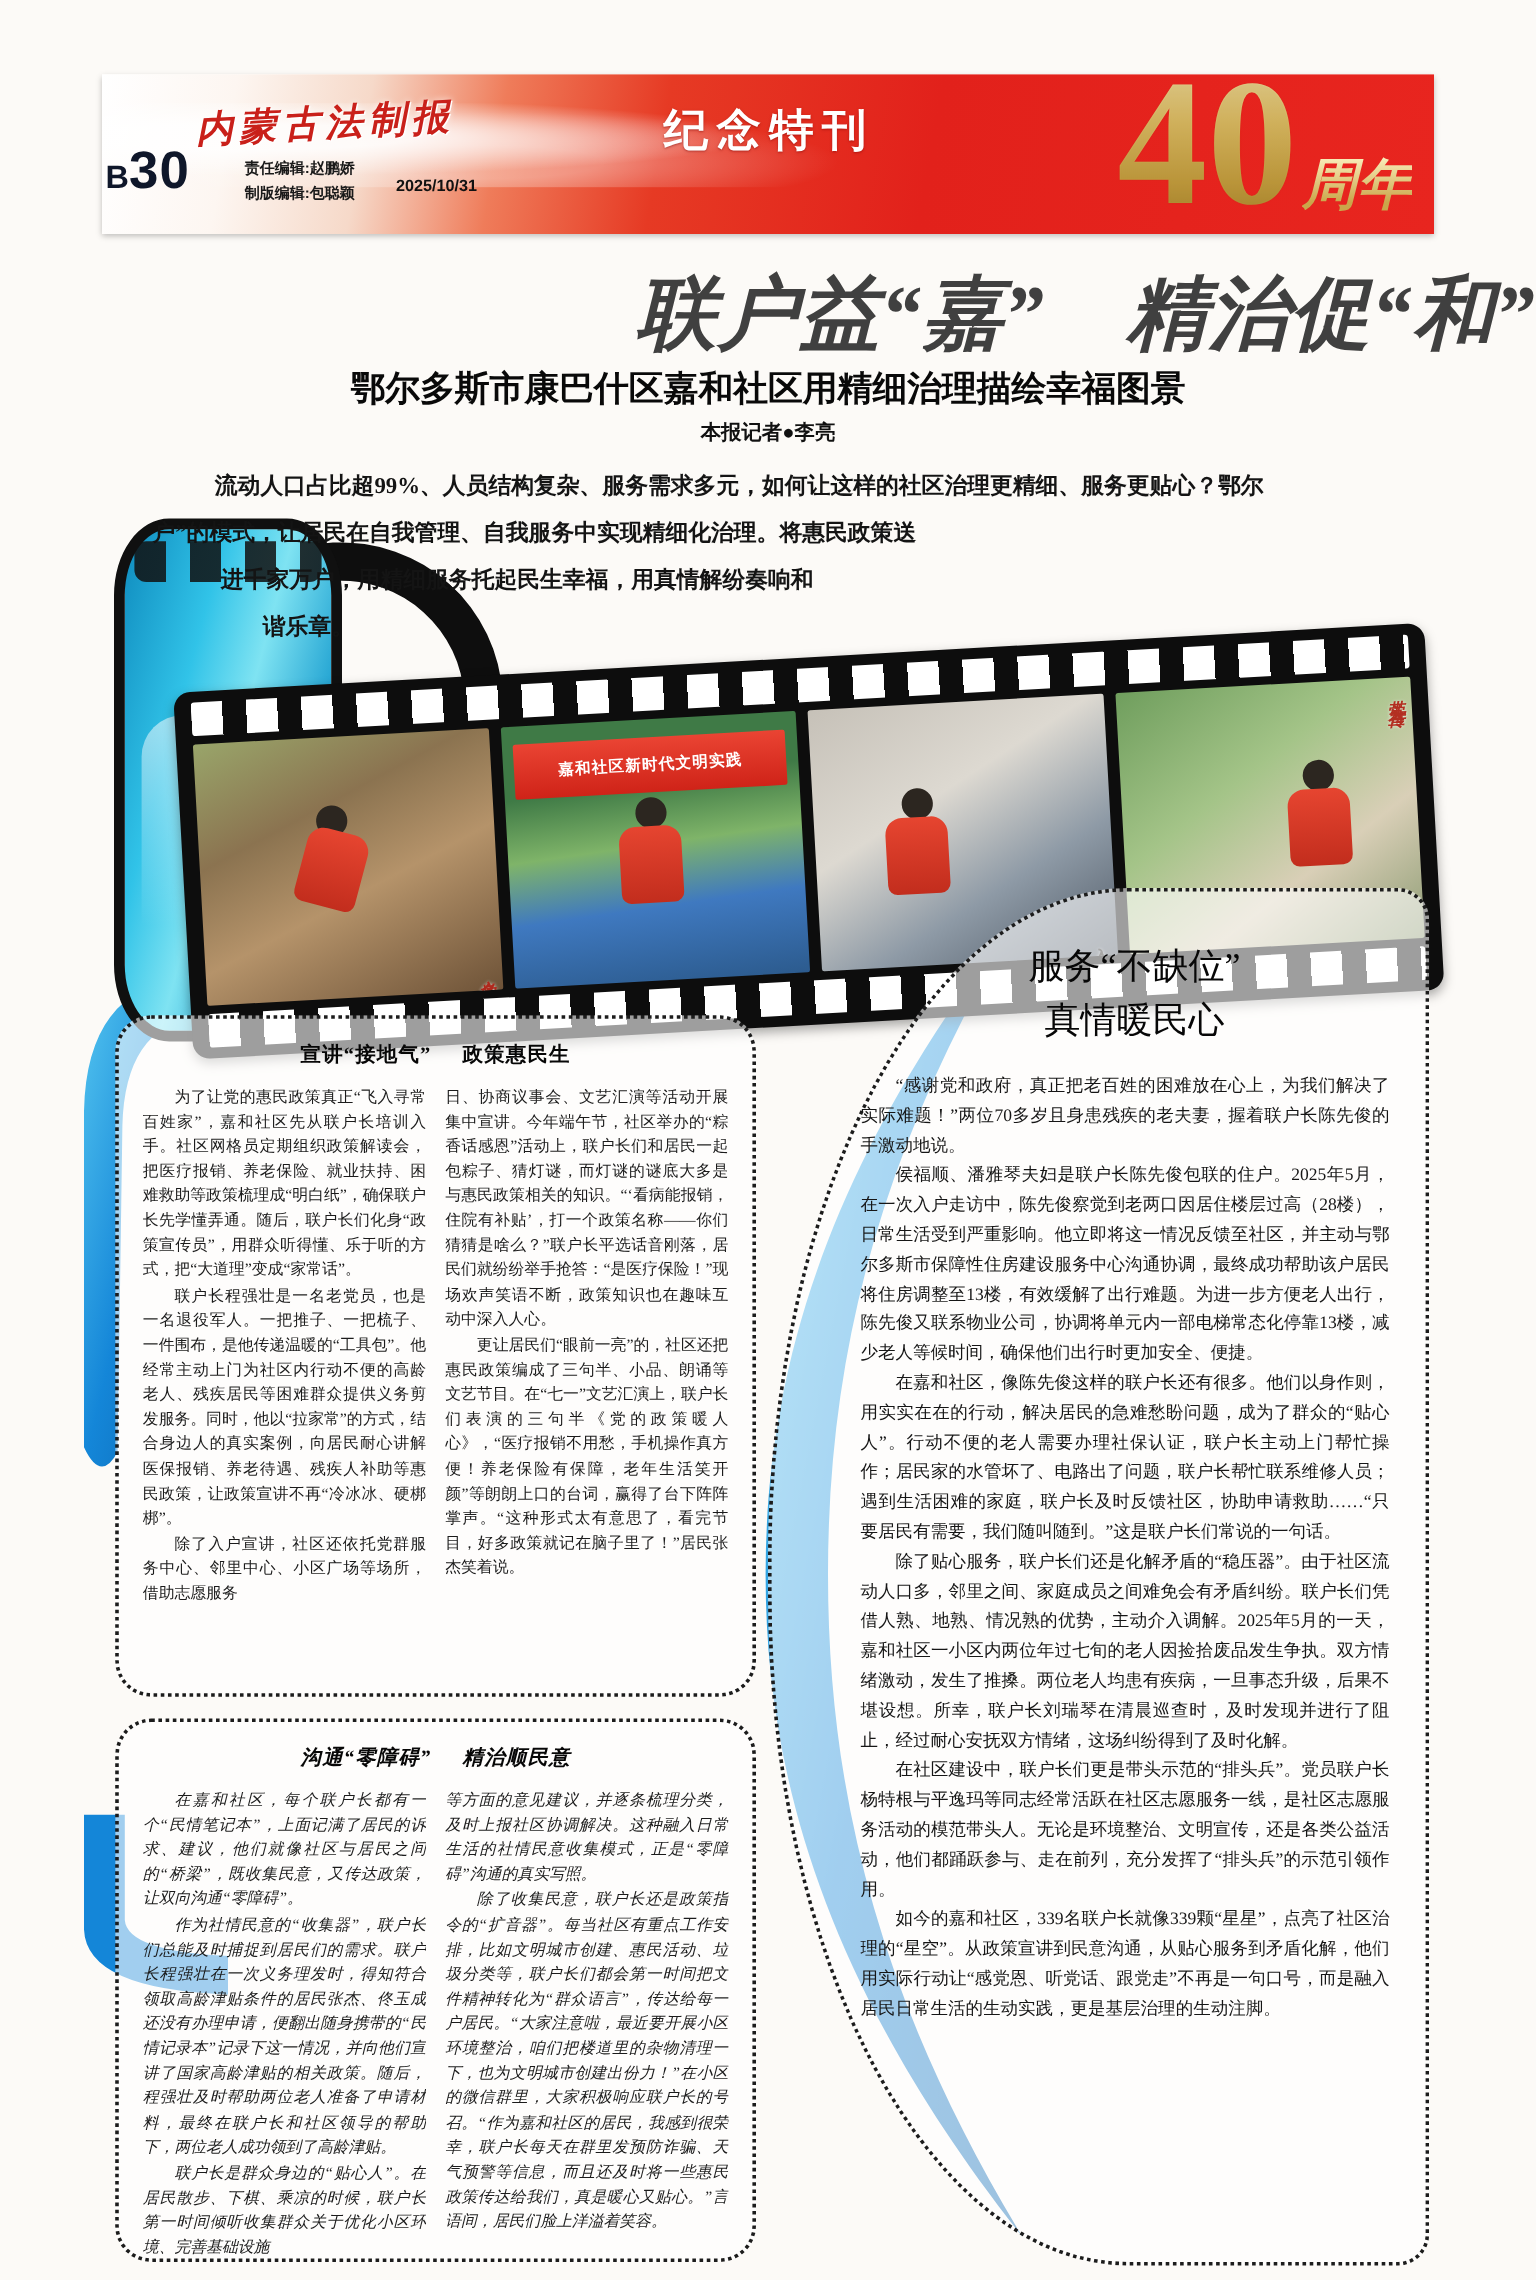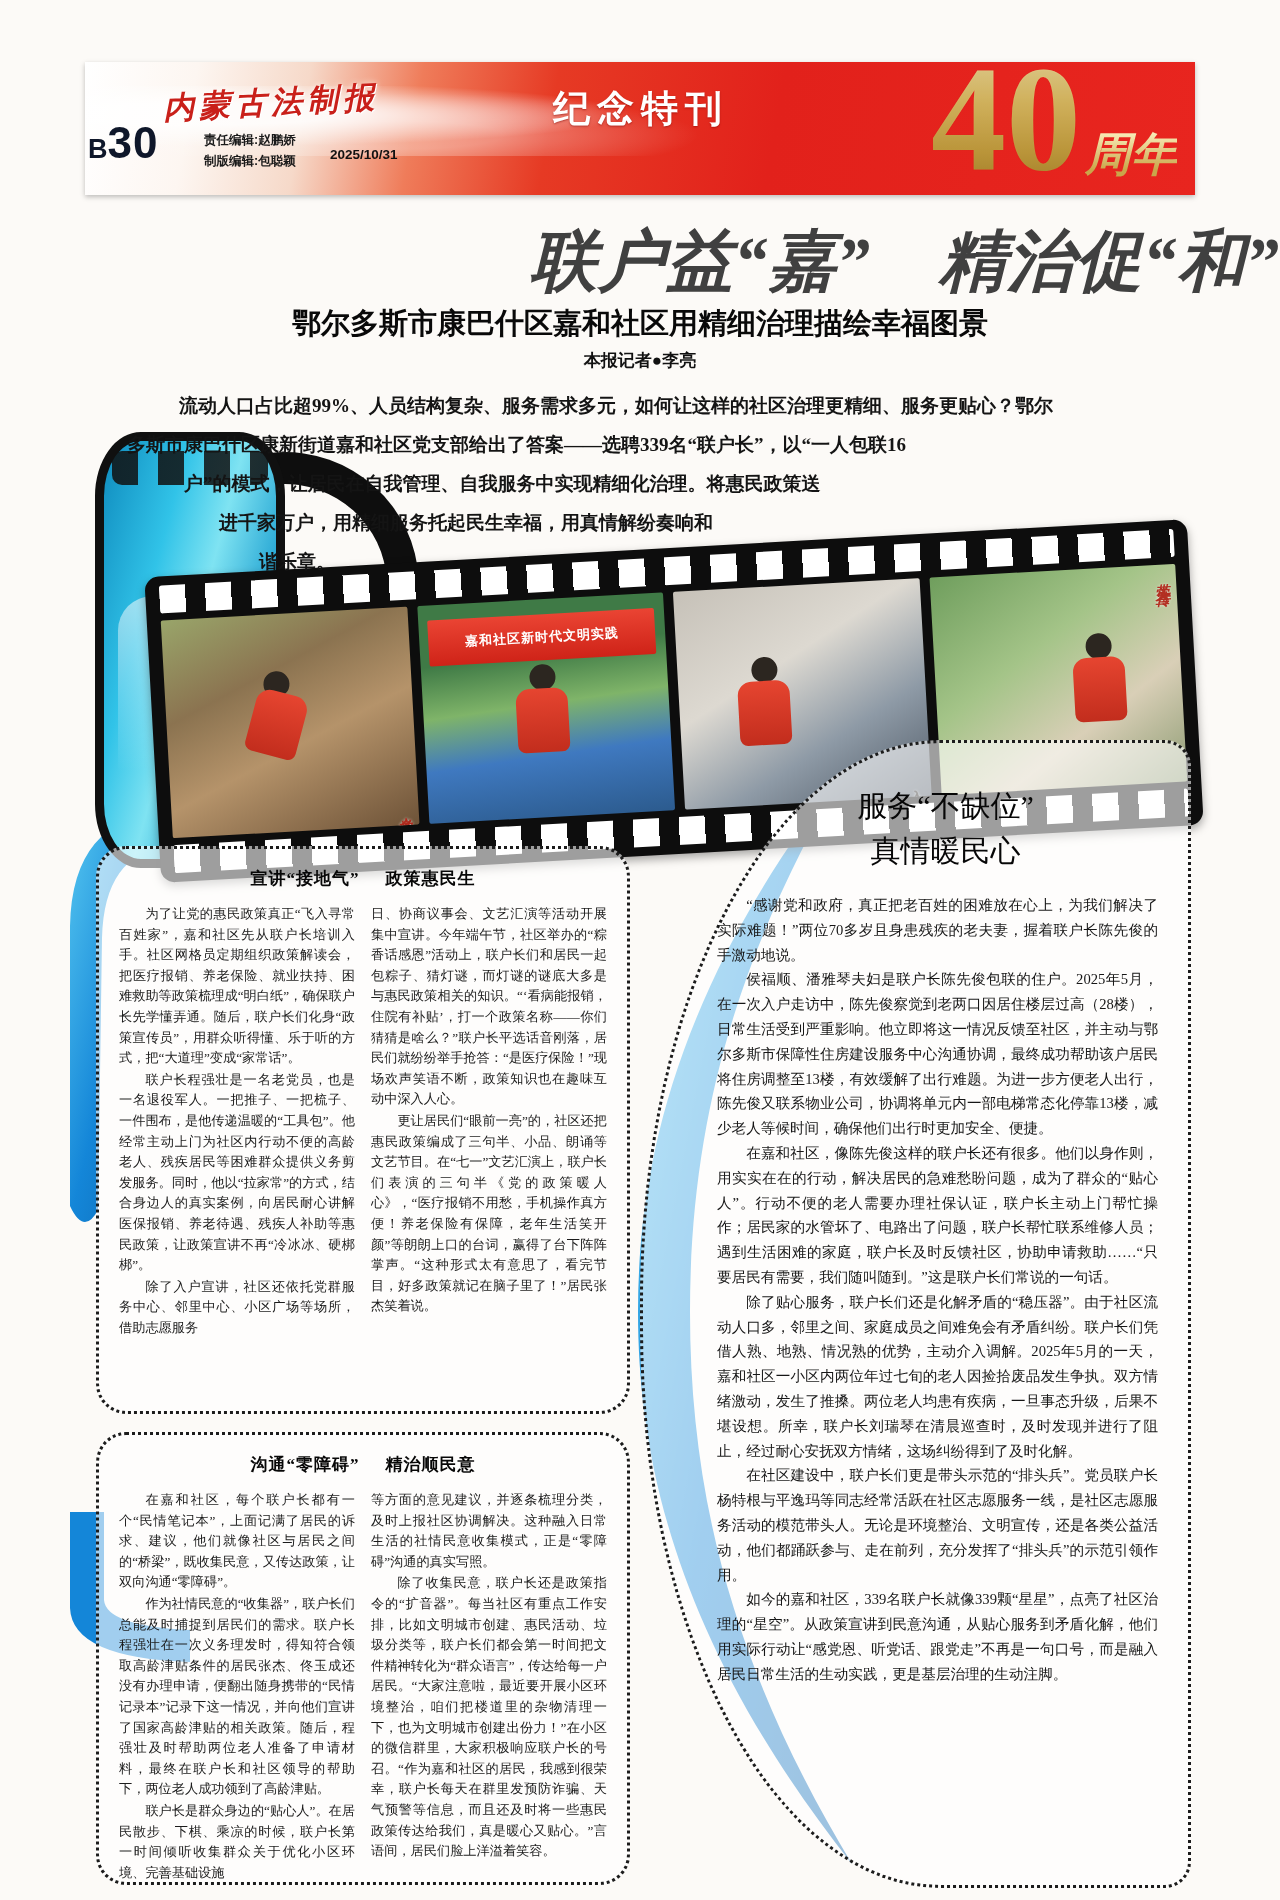--- a/index.html
+++ b/index.html
@@ -89,21 +89,21 @@
   .cap.c3{right:8px;bottom:6px;}
   .cap.c4{right:6px;top:8px;}
 
   
   .deco{position:absolute;z-index:1;}
   .bluefill{fill:url(#bg1);}
 
   
   .box{position:absolute;border:3px dotted #1c1c1c;border-radius:30px;background:rgba(255,255,255,.6);z-index:3;}
   .box1{left:96px;top:846px;width:528px;height:562px;}
-  .box2{left:96px;top:1432px;width:528px;height:447px;}
+  .box2{left:96px;top:1432px;width:528px;height:447px;font-style:italic;}
   .box3{left:640px;top:740px;width:545px;height:1142px;
         border-radius:300px 26px 26px 300px / 560px 26px 26px 560px;}
   .btitle{font-weight:bold;font-size:17px;text-align:center;padding:18px 0 8px;color:#070707;letter-spacing:1px;}
   .btitle .gap{display:inline-block;width:26px;}
   .cols{display:flex;gap:16px;padding:6px 20px 12px;}
   .col{flex:1;font-size:13.2px;line-height:1.56;text-align:justify;color:#1b1b1b;overflow:hidden;}
   .col p{margin:0 0 1px;text-indent:2em;}
   .col p.cont{text-indent:0;}
   .b3title{font-weight:normal;font-size:30px;line-height:1.5;text-align:center;padding:40px 0 14px 60px;color:#070707;}
   .b3body{padding:6px 30px 0 74px;font-size:14.6px;line-height:1.7;text-align:justify;color:#161616;overflow:hidden;height:860px;}
@@ -125,21 +125,20 @@
     <div>制版编辑:包聪颖</div>
   </div>
   <div class="pdate">2025/10/31</div>
 
   <div class="headline">联户益“嘉”　精治促“和”</div>
   <div class="subhead">鄂尔多斯市康巴什区嘉和社区用精细治理描绘幸福图景</div>
   <div class="byline">本报记者●李亮</div>
 
   <div class="intro">
     <div class="il">流动人口占比超99%、人员结构复杂、服务需求多元，如何让这样的社区治理更精细、服务更贴心？鄂尔</div>
-    <div class="il">多斯市康巴什区康新街道嘉和社区党支部给出了答案——选聘339名“联户长”，以“一人包联16</div>
     <div class="il">户”的模式，让居民在自我管理、自我服务中实现精细化治理。将惠民政策送</div>
     <div class="il">进千家万户，用精细服务托起民生幸福，用真情解纷奏响和</div>
     <div class="il">谐乐章。</div>
   </div>
 
   <div class="curl"></div>
   <div class="reel"></div>
   <div class="film">
     <div class="holes"></div>
     <div class="shots">

